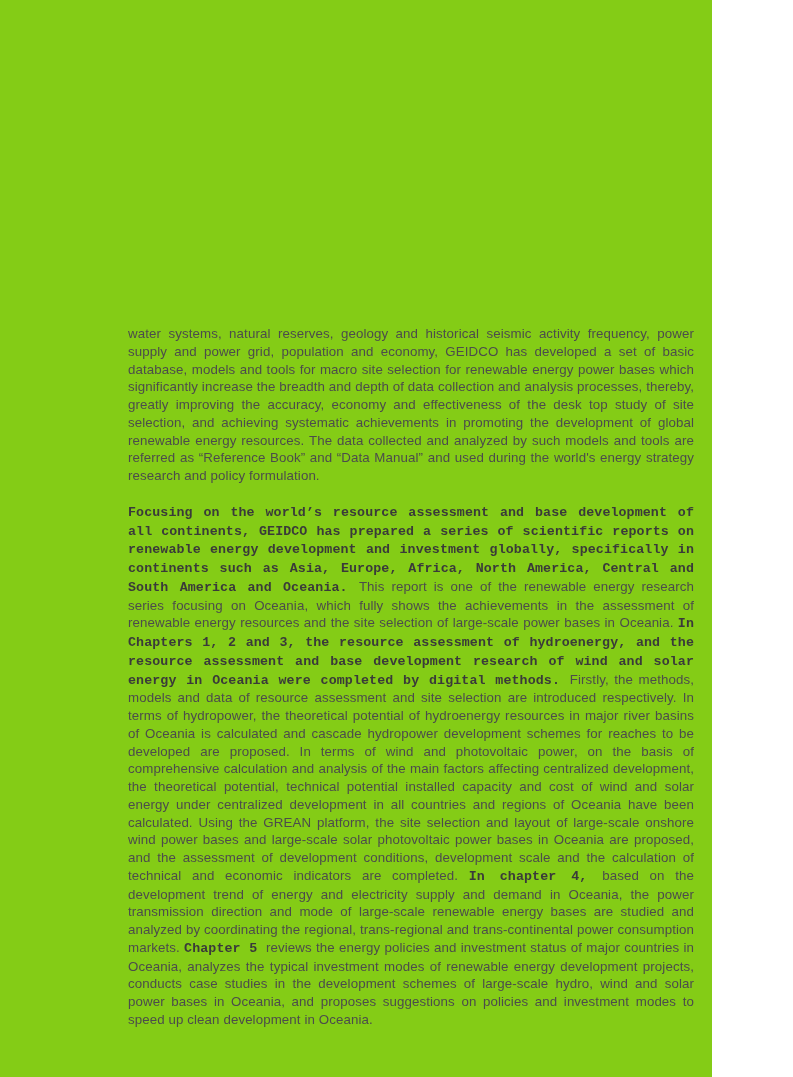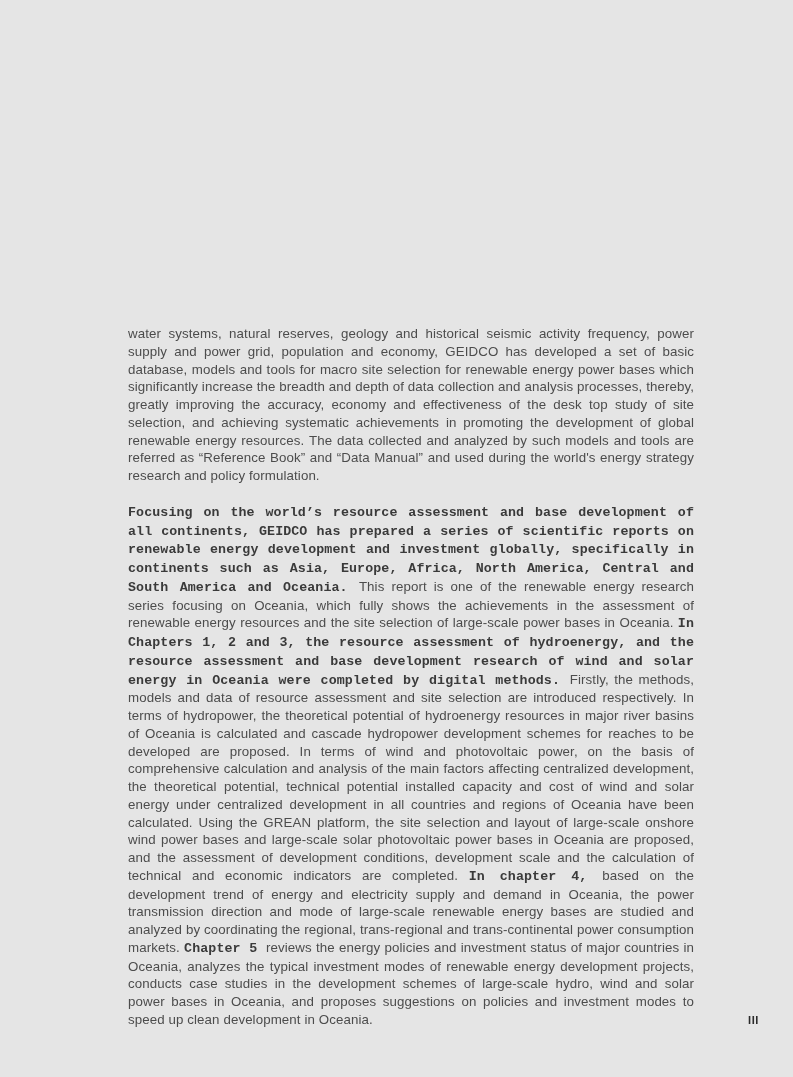--- a/index.html
+++ b/index.html
@@ -2,23 +2,23 @@
 <html><head>
 <meta charset="utf-8">
 <style>
   html, body {
     margin: 0;
     padding: 0;
     background: #ffffff;
   }
   .page {
     position: relative;
-    width: 793px;
+    width: 712px;
     height: 1077px;
-    background: #e5e5e5;
+    background: #84cc16;
     overflow: hidden;
     font-family: "Liberation Sans", sans-serif;
   }
   .text-block {
     position: absolute;
     left: 128px;
     top: 325px;
     width: 566px;
   }
   p.para {

